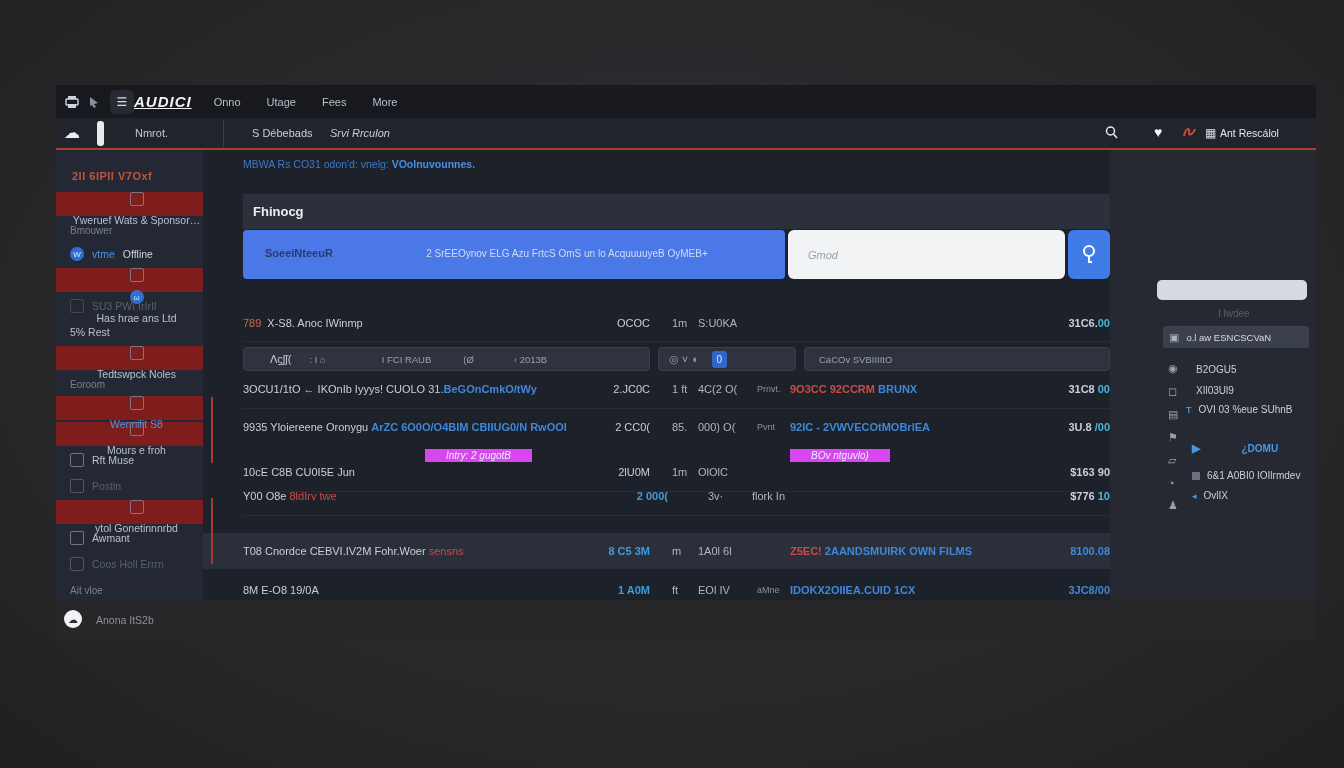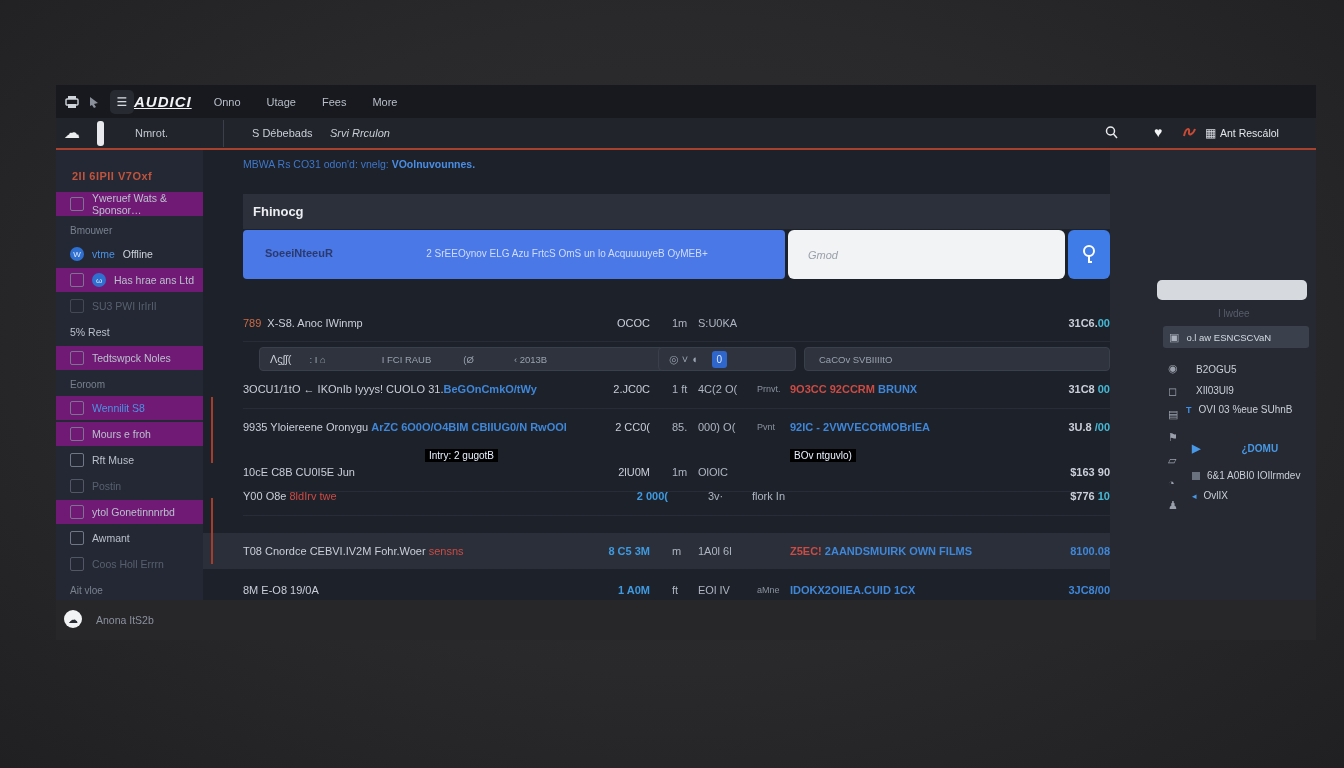--- a/index.html
+++ b/index.html
@@ -24,21 +24,21 @@
   .tb-tab2{position:absolute;left:274px;top:9px;color:#c9ced6;font-size:11px;font-style:italic;}
   .tb-search{position:absolute;left:1048px;top:7px;color:#e8eaee;}
   .tb-heart{position:absolute;left:1098px;top:6px;color:#f4f5f7;font-size:14px;}
   .tb-scribble{position:absolute;left:1126px;top:7px;}
   .tb-grid{position:absolute;left:1149px;top:8px;color:#d9dce2;font-size:12px;}
   .tb-apps{position:absolute;left:1164px;top:9px;color:#e3e6ea;font-size:10.5px;}
   
   .sidebar{position:absolute;left:0;top:65px;width:147px;height:450px;background:#242834;}
   .sb-head{margin:20px 0 10px 16px;color:#c0543c;font-size:11px;font-weight:bold;letter-spacing:.5px;}
   .sb-item{display:flex;align-items:center;height:24px;padding-left:14px;gap:8px;color:#b9c0cc;font-size:10.5px;margin-bottom:2px;}
-  .sb-item.boxed{background:#701a75;}
+  .sb-item.boxed{background:#7f1d1d;flex-direction:column;}
   .sb-item.dim{color:#58606f;}
   .sb-item.blue .lbl{color:#4a93e4;}
   .sb-group{margin:9px 0 6px 14px;color:#79818f;font-size:10px;}
   .bx{flex:0 0 12px;width:12px;height:12px;border:1px solid #7d8594;border-radius:2px;opacity:.85;}
   .dotic{flex:0 0 14px;width:14px;height:14px;border-radius:50%;background:#2e6fd0;color:#dfeaff;font-size:8px;display:flex;align-items:center;justify-content:center;}
   .sb-online .a{color:#4a93e4;}.sb-online .b{color:#cdd3dc;}
   .sb-ava{position:absolute;left:8px;top:10px;width:18px;height:18px;border-radius:50%;background:#f2f3f5;color:#2a2d33;font-size:10px;display:flex;align-items:center;justify-content:center;}
   .sb-user{position:absolute;left:40px;top:14px;color:#8a919e;font-size:10.5px;}
   
   .main{position:absolute;left:147px;top:65px;width:907px;height:450px;background:#1d212a;}
@@ -64,21 +64,21 @@
   .c-price{width:100px;text-align:right;white-space:nowrap;font-weight:bold;}
   .num{color:#cc6a45;margin-right:6px;}
   .lnk{color:#3f87d9;font-weight:bold;}
   .redt{color:#cc4b44;}
   .redb{color:#cc4b44;font-weight:bold;}
   .bluet{color:#3f87d9;}
   .cyan{color:#46b9d6;}
   .bamt{color:#3f9ae0;font-weight:bold;}
   .sep{border-bottom:1px solid #272c36;}
   .r6bg{background:#2a2f3a;margin-left:-40px;padding-left:40px;width:867px;}
-  .selspan{position:absolute;background:#000000;color:#e8f0ff;font-size:10px;padding:1px 4px;white-space:nowrap;}
+  .selspan{position:absolute;background:#d946ef;color:#e8f0ff;font-size:10px;padding:1px 21px;white-space:nowrap;font-style:italic;}
   
   .pills{position:absolute;left:0;top:42px;width:867px;height:24px;}
   .pill{position:absolute;top:0;height:24px;background:#2e333d;border:1px solid #3a404b;border-radius:4px;box-sizing:border-box;display:flex;align-items:center;color:#9aa2b0;font-size:9.5px;white-space:nowrap;}
   .toggle0{width:15px;height:17px;background:#2e66cc;border-radius:3px;color:#dce8ff;font-size:10px;display:flex;align-items:center;justify-content:center;margin-left:14px;}
   
   .rarea{position:absolute;left:1054px;top:65px;width:206px;height:450px;background:#262931;}
   .r-bar{position:absolute;left:47px;top:130px;width:150px;height:20px;background:#d6d9de;border-radius:5px;}
   .r-hint{position:absolute;left:108px;top:158px;color:#565d6b;font-size:10px;}
   .r-acc{position:absolute;left:53px;top:176px;width:146px;height:22px;background:#3a404c;border-radius:3px;display:flex;align-items:center;gap:7px;padding-left:6px;box-sizing:border-box;color:#d5dae2;font-size:9.5px;}
   .r-acc .aic{color:#aab1bd;font-size:11px;}
@@ -229,21 +229,21 @@
           <span class="c-name"><span class="num">789</span><span>X-S8. Anoc IWinmp</span></span>
           <span class="c-amt">OCOC</span>
           <span class="c-dur">1m</span>
           <span class="c-extra">S:U0KA</span>
           <span class="c-label"></span>
           <span class="c-tag"></span>
           <span class="c-price"><span>31C6.</span><span class="cyan">00</span></span>
         </div>
 
         <div class="pills">
-          <div class="pill" style="left:16px;width:407px;">
+          <div class="pill" style="left:0;width:407px;padding-left:16px;">
             <span style="margin-left:10px;font-size:11px;color:#c8cdd6;">Λϛʃʃ(</span>
             <span style="margin-left:18px;">: I ⌂</span>
             <span style="margin-left:56px;">I FCI RAUB</span>
             <span style="margin-left:32px;">(Ø</span>
             <span style="margin-left:40px;">‹ 2013B</span>
           </div>
           <div class="pill" style="left:415px;width:138px;">
             <span style="margin-left:10px;font-size:11px;">◎ ˅ ◖</span>
             <span class="toggle0">0</span>
           </div>

